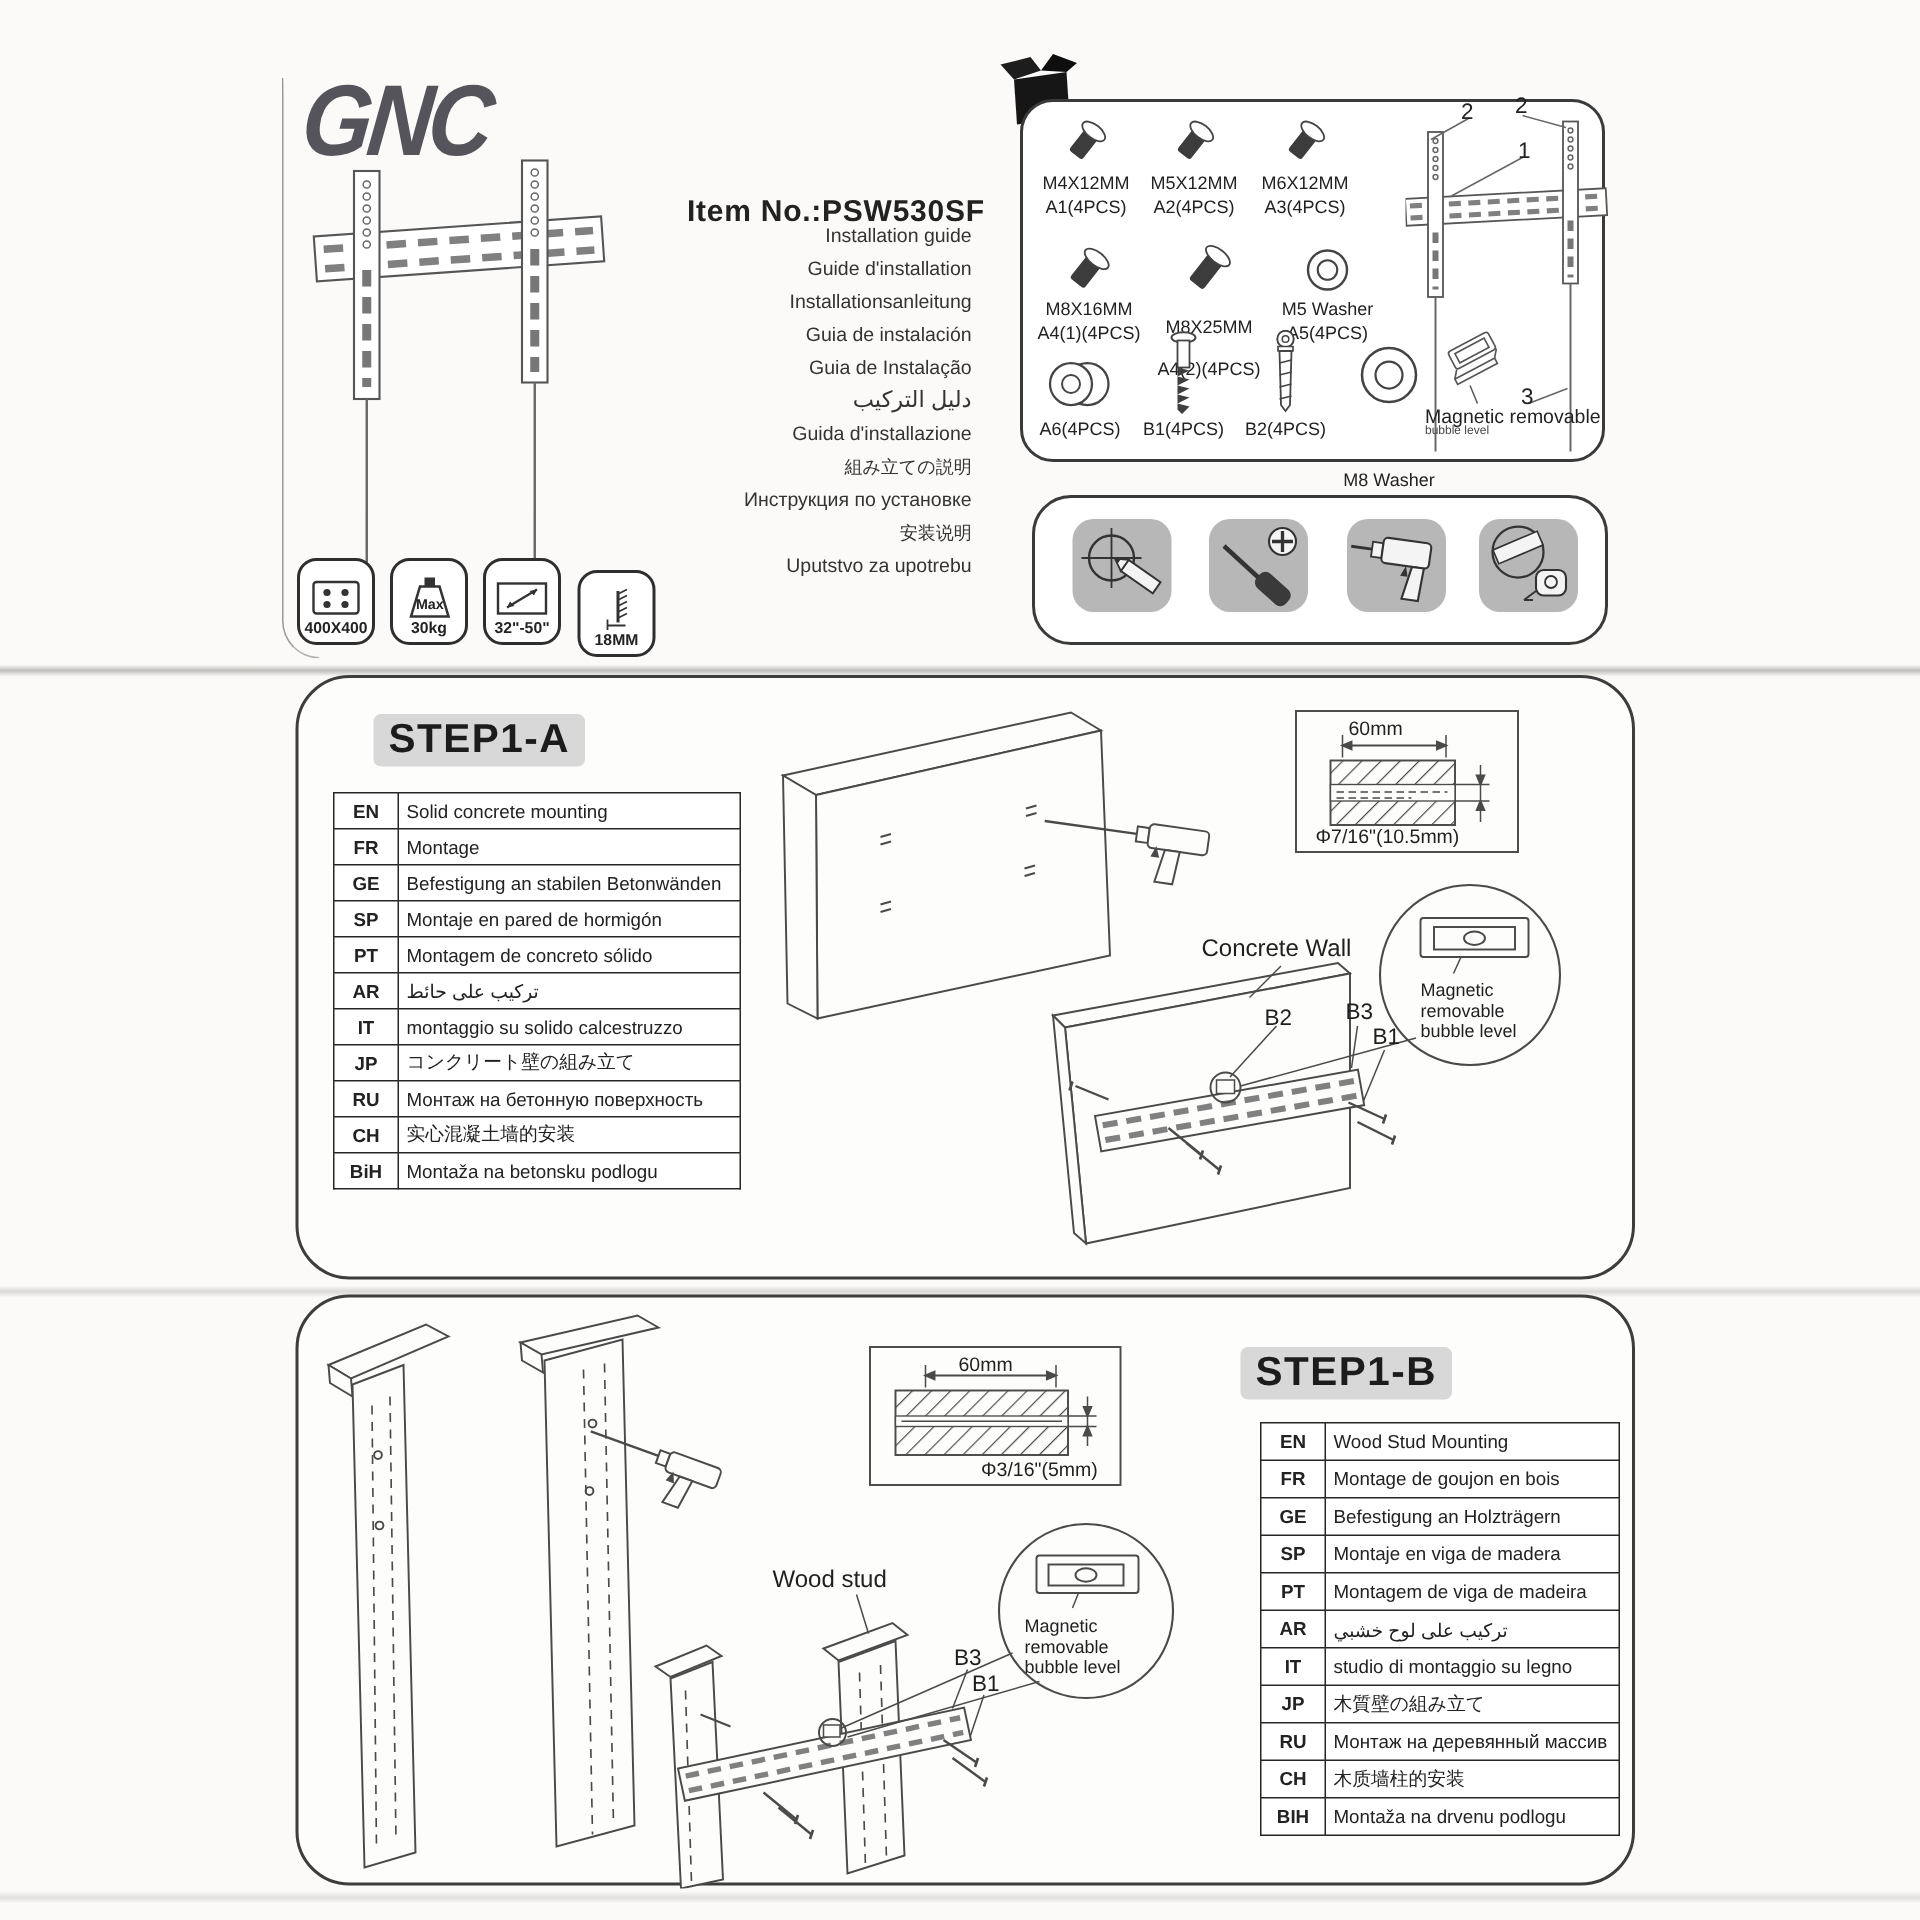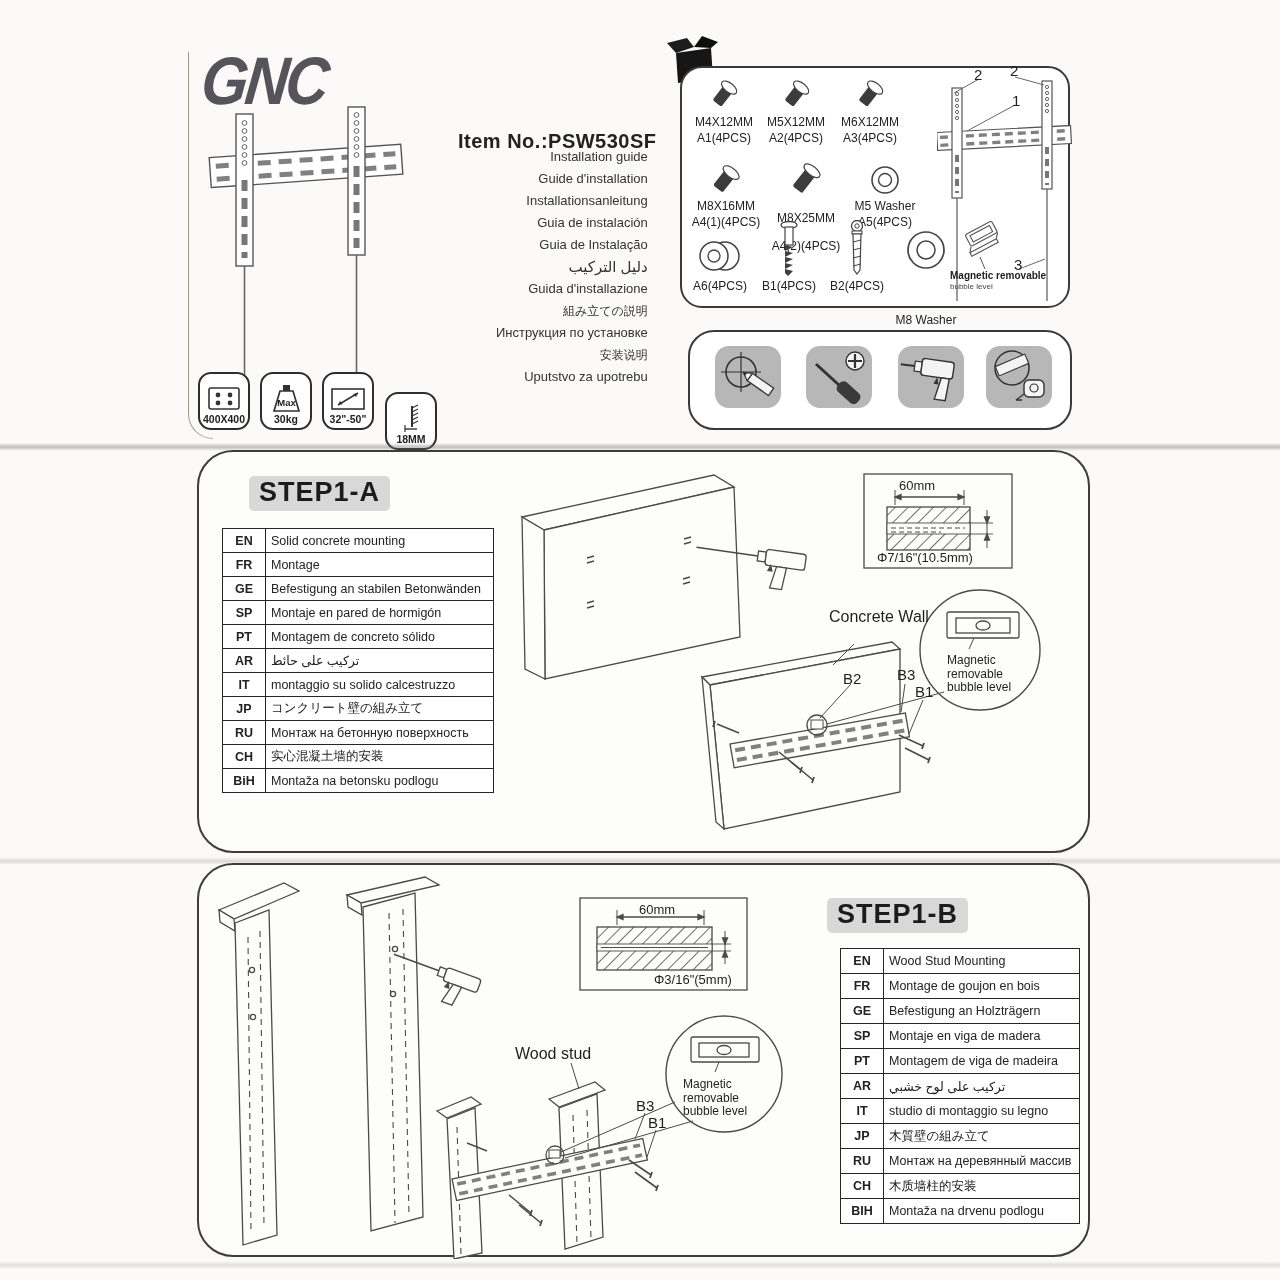--- a/index.html
+++ b/index.html
@@ -24,21 +24,21 @@
   .lang-list li.ar{font-size:15px;}
   .lang-list li.cjk{font-size:12px;}
   .spec-badge{border:2.5px solid #2e2e2e;border-radius:13px;background:#fff;
     width:52px;height:58px;display:flex;flex-direction:column;align-items:center;
     justify-content:flex-end;padding-bottom:3px;box-sizing:border-box;}
   .spec-badge .lbl{font-size:10.5px;font-weight:bold;color:#222;white-space:nowrap;}
   .outline-box{border:2px solid #3a3a3a;border-radius:22px;background:#fff;box-sizing:border-box;}
   .part{position:absolute;display:flex;flex-direction:column;align-items:center;}
   .part .spec,.part .code{font-size:12px;color:#222;white-space:nowrap;line-height:16px;}
   .callout-num{position:absolute;font-size:15px;color:#222;}
-  .bubble-lbl1{position:absolute;font-size:10px;color:#222;white-space:nowrap;font-weight:bold;}
+  .bubble-lbl1{position:absolute;font-size:13px;color:#222;white-space:nowrap;}
   .bubble-lbl2{position:absolute;font-size:8px;color:#444;white-space:nowrap;}
   .tool-tile{position:absolute;width:66px;height:62px;background:#b7b7b7;border-radius:14px;}
   
   .panel{position:absolute;border:2px solid #3d3d3d;border-radius:36px;background:#fdfdfc;box-sizing:border-box;}
   .step-title{display:inline-block;background:#d8d8d8;border-radius:5px;
     padding:1px 10px 3px 10px;font-size:27px;font-weight:bold;letter-spacing:1px;color:#1c1c1c;}
   table.lang-table{border-collapse:collapse;background:#fff;}
   table.lang-table td{border:1.6px solid #262626;font-size:12.5px;color:#222;
     padding:0 5px;white-space:nowrap;overflow:hidden;}
   table.lang-table td.code{font-weight:bold;text-align:center;width:32px;font-size:12.5px;}
@@ -109,21 +109,21 @@
     <span class="lbl">30kg</span>
   </div>
   <div class="abs spec-badge" style="left:322px;top:372px;">
     <svg width="38" height="28" viewBox="0 0 38 28">
       <rect x="3" y="4" width="32" height="20" fill="none" stroke="#333" stroke-width="1.6"></rect>
       <line x1="9" y1="20" x2="29" y2="8" stroke="#333" stroke-width="1.5"></line>
       <path d="M9,20 l5,-1 -3,-3 z M29,8 l-5,1 3,3 z" fill="#333"></path>
     </svg>
     <span class="lbl">32"-50"</span>
   </div>
-  <div class="abs spec-badge" style="left:385px;top:392px;">
+  <div class="abs spec-badge" style="left:385px;top:380px;">
     <svg width="38" height="30" viewBox="0 0 38 30">
       <line x1="20" y1="3" x2="20" y2="24" stroke="#333" stroke-width="2"></line>
       <g stroke="#333" stroke-width="1.2">
         <line x1="20" y1="5" x2="26" y2="2"></line>
           <line x1="20" y1="9" x2="26" y2="6"></line>
         <line x1="20" y1="13" x2="26" y2="10"></line>
           <line x1="20" y1="17" x2="26" y2="14"></line>
         <line x1="20" y1="21" x2="26" y2="18"></line>
       </g>
       <line x1="13" y1="26" x2="25" y2="26" stroke="#333" stroke-width="1.4"></line>
@@ -479,21 +479,21 @@
           </tr>
         <tr style="height:24px;">
             <td class="code">BiH</td>
             <td>Montaža na betonsku podlogu</td>
           </tr>
       </tbody>
     </table>
 
     <span class="dim-label ontop" style="left:700px;top:26px;">60mm</span>
     <span class="dim-label ontop" style="left:678px;top:98px;">Φ7/16"(10.5mm)</span>
-    <span class="wall-label ontop" style="left:602px;top:156px;margin-left:28px;">Concrete Wall</span>
+    <span class="wall-label ontop" style="left:602px;top:172px;">Concrete Wall</span>
     <span class="flabel ontop" style="left:644px;top:218px;">B2</span>
     <span class="flabel ontop" style="left:698px;top:214px;">B3</span>
     <span class="flabel ontop" style="left:716px;top:231px;">B1</span>
     <div class="bubble-note ontop" style="left:748px;top:202px;width:78px;">Magnetic removable bubble level</div>
   </div>
 
   <div class="panel" style="left:197px;top:863px;width:893px;height:394px;">
 
     <svg class="lineart" width="893" height="394" viewBox="0 0 893 394">
       <defs>

